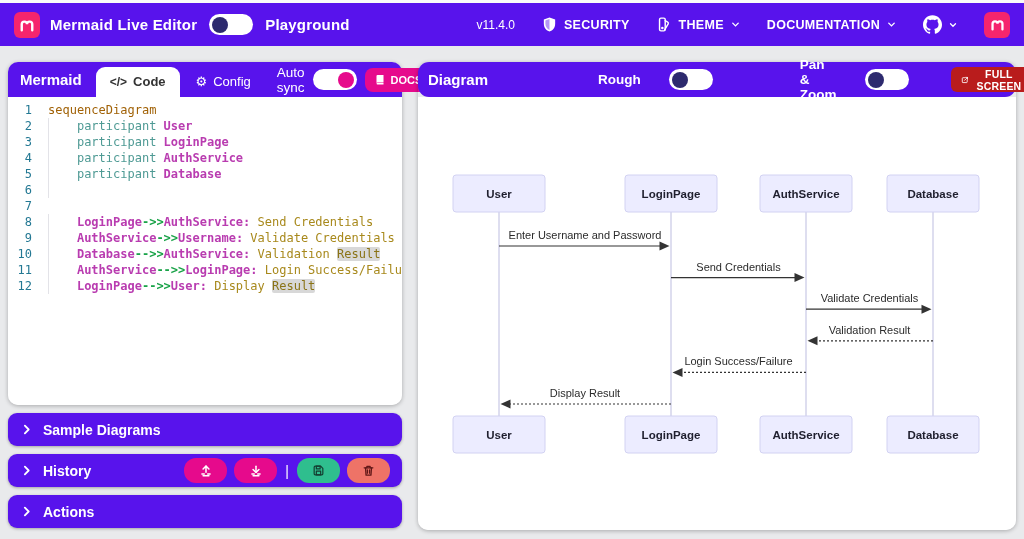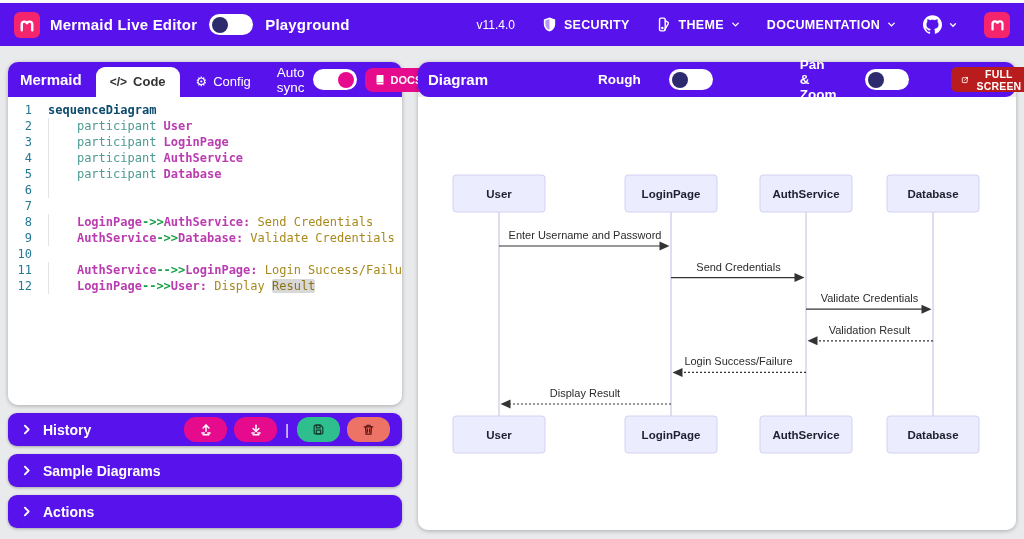--- a/index.html
+++ b/index.html
@@ -35,21 +35,21 @@
   .tab .tab-icon { font-weight:bold; font-size:12px; }
   .gear-icon { font-size:13px; line-height:1; }
   .autosync { display:flex; align-items:center; gap:8px; align-self:center; margin-left:12px; font-size:13.5px; }
   .docs-btn { background:#e60a8c; color:#fff; font-size:11px; font-weight:bold; border:none; border-radius:8px; height:24px; padding:0 9px; display:flex; align-items:center; gap:5px; align-self:center; margin-left:8px; cursor:pointer; }
 
   .code-body { background:#fff; border-radius:0 0 10px 10px; height:308px; padding-top:5px; overflow:hidden; font-family:"DejaVu Sans Mono", monospace; font-size:12px; }
   .code-line { display:flex; height:16px; line-height:16px; white-space:pre; }
   .code-line .ln { width:40px; text-align:right; padding-right:16px; color:#237893; flex:0 0 auto; }
   .code-line .code-text { position:relative; }
   .code-line .guide { position:absolute; left:0; top:0; height:16px; border-left:1px solid #e3e3e8; }
-  .tok-kwt { color:#0c4a6e; font-weight:bold; }
+  .tok-kwt { color:#a16207; font-weight:normal; }
   .tok-kw  { color:#4e9a94; }
   .tok-actor { color:#b93cb0; font-weight:bold; }
   .tok-arrow { color:#19a348; font-weight:bold; }
   .tok-msg { color:#a8891c; }
   .tok-hl  { color:#8a7316; background:#d8d8d8; border-radius:2px; }
   .tok-pl  { color:#333; }
 
   
   .section-bar { background:#5813ec; border-radius:9px; height:33px; margin-top:8px; display:flex; align-items:center; padding:0 12px; color:#fff; box-shadow:0 1px 3px rgba(0,0,0,.3); cursor:pointer; }
   .section-bar:first-of-type { margin-top:14px; }
@@ -173,26 +173,33 @@
     <div class="code-body">
       <div>
           <div class="code-line"><span class="ln">1</span><span class="code-text"><span class="tok-kwt">sequenceDiagram</span></span></div>
           <div class="code-line"><span class="ln">2</span><span class="code-text"><span class="guide"></span><span class="tok-pl">    </span><span class="tok-kw">participant </span><span class="tok-actor">User</span></span></div>
           <div class="code-line"><span class="ln">3</span><span class="code-text"><span class="guide"></span><span class="tok-pl">    </span><span class="tok-kw">participant </span><span class="tok-actor">LoginPage</span></span></div>
           <div class="code-line"><span class="ln">4</span><span class="code-text"><span class="guide"></span><span class="tok-pl">    </span><span class="tok-kw">participant </span><span class="tok-actor">AuthService</span></span></div>
           <div class="code-line"><span class="ln">5</span><span class="code-text"><span class="guide"></span><span class="tok-pl">    </span><span class="tok-kw">participant </span><span class="tok-actor">Database</span></span></div>
           <div class="code-line"><span class="ln">6</span><span class="code-text"><span class="guide"></span></span></div>
           <div class="code-line"><span class="ln">7</span></div>
           <div class="code-line"><span class="ln">8</span><span class="code-text"><span class="guide"></span><span class="tok-pl">    </span><span class="tok-actor">LoginPage</span><span class="tok-arrow">-&gt;&gt;</span><span class="tok-actor">AuthService:</span><span class="tok-msg"> Send Credentials</span></span></div>
-          <div class="code-line"><span class="ln">9</span><span class="code-text"><span class="guide"></span><span class="tok-pl">    </span><span class="tok-actor">AuthService</span><span class="tok-arrow">-&gt;&gt;</span><span class="tok-actor">Database:</span><span class="tok-msg"> Validate Credentials</span></span></div>
-          <div class="code-line"><span class="ln">10</span></div>
+          <div class="code-line"><span class="ln">9</span><span class="code-text"><span class="guide"></span><span class="tok-pl">    </span><span class="tok-actor">AuthService</span><span class="tok-arrow">-&gt;&gt;</span><span class="tok-actor">Username:</span><span class="tok-msg"> Validate Credentials</span></span></div>
+          <div class="code-line"><span class="ln">10</span><span class="code-text"><span class="guide"></span><span class="tok-pl">    </span><span class="tok-actor">Database</span><span class="tok-arrow">--&gt;&gt;</span><span class="tok-actor">AuthService:</span><span class="tok-msg"> Validation </span><span class="tok-hl">Result</span></span></div>
           <div class="code-line"><span class="ln">11</span><span class="code-text"><span class="guide"></span><span class="tok-pl">    </span><span class="tok-actor">AuthService</span><span class="tok-arrow">--&gt;&gt;</span><span class="tok-actor">LoginPage:</span><span class="tok-msg"> Login Success/Failure</span></span></div>
           <div class="code-line"><span class="ln">12</span><span class="code-text"><span class="guide"></span><span class="tok-pl">    </span><span class="tok-actor">LoginPage</span><span class="tok-arrow">--&gt;&gt;</span><span class="tok-actor">User:</span><span class="tok-msg"> Display </span><span class="tok-hl">Result</span></span></div>
         </div>
     </div>
+  </div>
+
+  <div class="section-bar">
+    <svg class="ico" width="13" height="13" viewBox="0 0 24 24" fill="none" stroke="#fff" stroke-width="3.4" stroke-linecap="round" stroke-linejoin="round">
+        <polyline points="9 5 16 12 9 19"></polyline>
+      </svg>
+    <span class="sec-label">Sample Diagrams</span>
   </div>
 
   <div class="section-bar">
     <svg class="ico" width="13" height="13" viewBox="0 0 24 24" fill="none" stroke="#fff" stroke-width="3.4" stroke-linecap="round" stroke-linejoin="round">
         <polyline points="9 5 16 12 9 19"></polyline>
       </svg>
     <span class="sec-label">History</span>
     <span class="history-tools">
       <button class="pill-btn pill-pink">
         <svg class="ico" width="14" height="14" viewBox="0 0 24 24" fill="none" stroke="currentColor" stroke-width="2.6" stroke-linecap="round" stroke-linejoin="round">
@@ -220,27 +227,20 @@
       </button>
       <button class="pill-btn pill-red">
         <svg class="ico" width="13" height="13" viewBox="0 0 24 24" fill="none" stroke="currentColor" stroke-width="2.4" stroke-linecap="round" stroke-linejoin="round">
             <path d="M4 7 h16"></path>
             <path d="M9 7 V4.5 h6 V7"></path>
             <path d="M6.5 7 l1 13.5 h9 l1 -13.5"></path>
             <path d="M10 11 v6 M14 11 v6"></path>
           </svg>
       </button>
     </span>
-  </div>
-
-  <div class="section-bar">
-    <svg class="ico" width="13" height="13" viewBox="0 0 24 24" fill="none" stroke="#fff" stroke-width="3.4" stroke-linecap="round" stroke-linejoin="round">
-        <polyline points="9 5 16 12 9 19"></polyline>
-      </svg>
-    <span class="sec-label">Sample Diagrams</span>
   </div>
 
   <div class="section-bar">
     <svg class="ico" width="13" height="13" viewBox="0 0 24 24" fill="none" stroke="#fff" stroke-width="3.4" stroke-linecap="round" stroke-linejoin="round">
         <polyline points="9 5 16 12 9 19"></polyline>
       </svg>
     <span class="sec-label">Actions</span>
   </div>
 </div>
 

